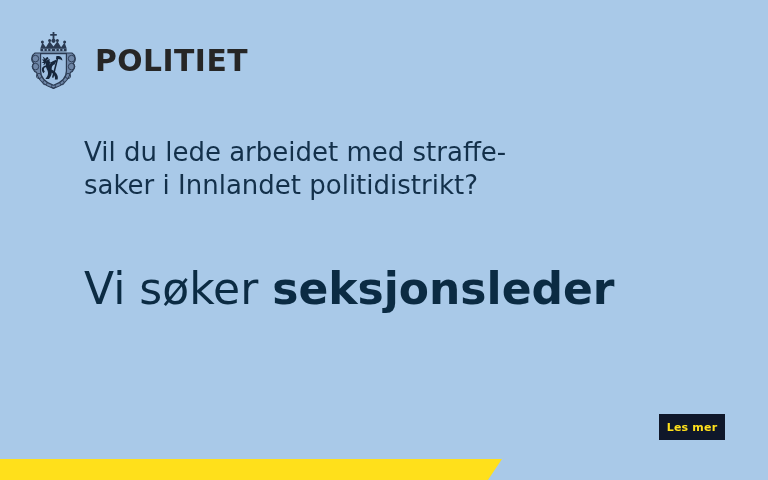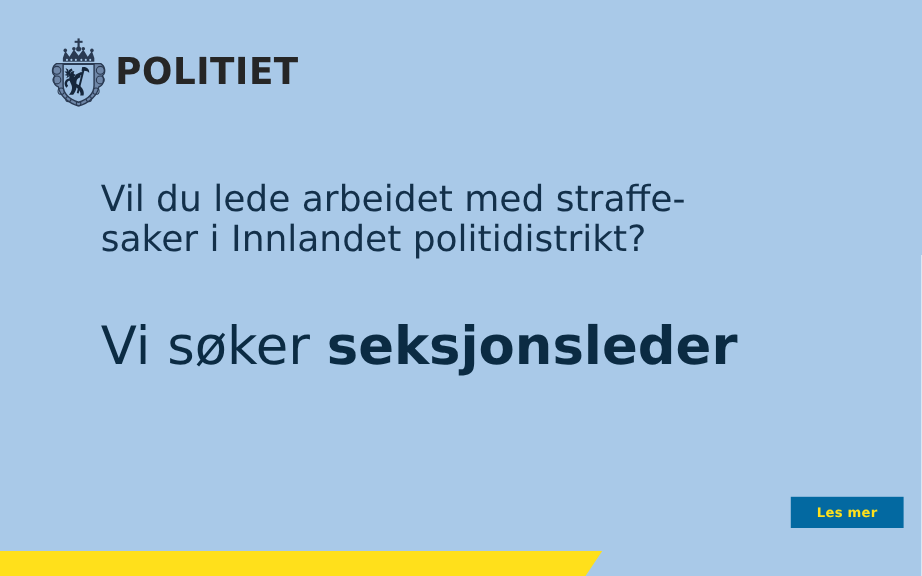--- a/index.html
+++ b/index.html
@@ -14,25 +14,25 @@
     height: 480px;
     overflow: hidden;
     background: #a9c9e8;
     font-family: "DejaVu Sans", "Liberation Sans", sans-serif;
     -webkit-font-smoothing: antialiased;
   }
 
   
   #logo-lockup {
     position: absolute;
-    left: 39px;
+    left: 27px;
     top: 31px;
     display: flex;
     align-items: center;
-    gap: 3px;
+    gap: 14px;
   }
   #coat-of-arms {
     width: 54px;
     height: 58px;
     display: block;
   }
   #wordmark {
     font-family: "DejaVu Sans", "Liberation Sans", sans-serif;
     font-weight: 700;
     font-size: 31px;
@@ -43,26 +43,25 @@
     transform-origin: left center;
     white-space: nowrap;
   }
 
   
   #intro-question {
     position: absolute;
     left: 84px;
     top: 136px;
     width: 560px;
-    font-size: 30px;
+    font-size: 26px;
     line-height: 33px;
     font-weight: 400;
     color: #13304a;
     white-space: pre-line;
-    margin-top: 14px;
   }
 
   
   #headline {
     position: absolute;
     left: 84px;
     top: 264px;
     font-size: 44px;
     line-height: 50px;
     color: #0b2b43;
@@ -81,23 +80,23 @@
     font-weight: 400;
     color: #13304a;
     white-space: nowrap;
   }
 
   
   #cta-button {
     position: absolute;
     left: 659px;
     top: 414px;
-    width: 94px;
+    width: 66px;
     height: 26px;
-    background: #0369a1;
+    background: #0f172a;
     border: none;
     padding: 0;
     display: flex;
     align-items: center;
     justify-content: center;
     cursor: pointer;
   }
   #cta-label {
     font-family: "DejaVu Sans", "Liberation Sans", sans-serif;
     font-size: 11px;

